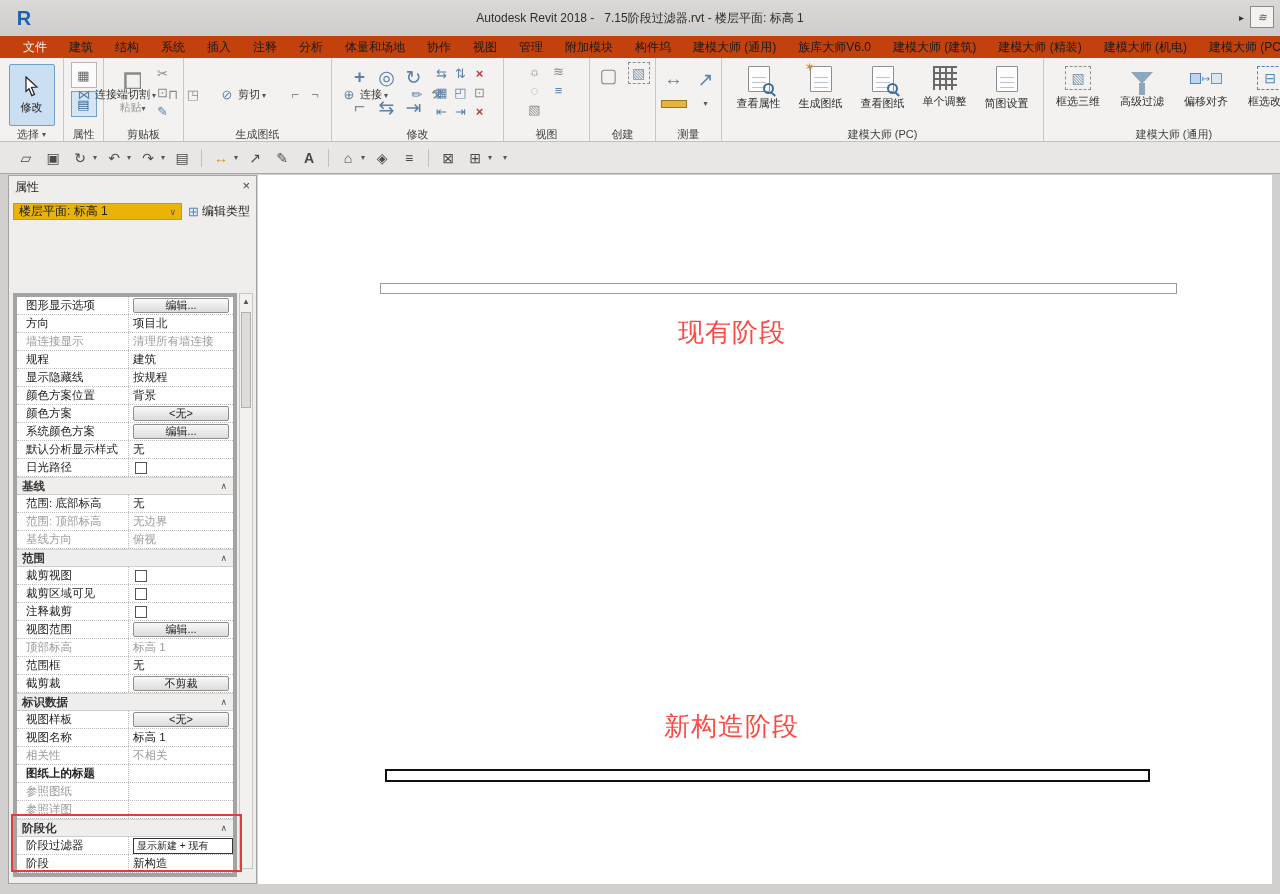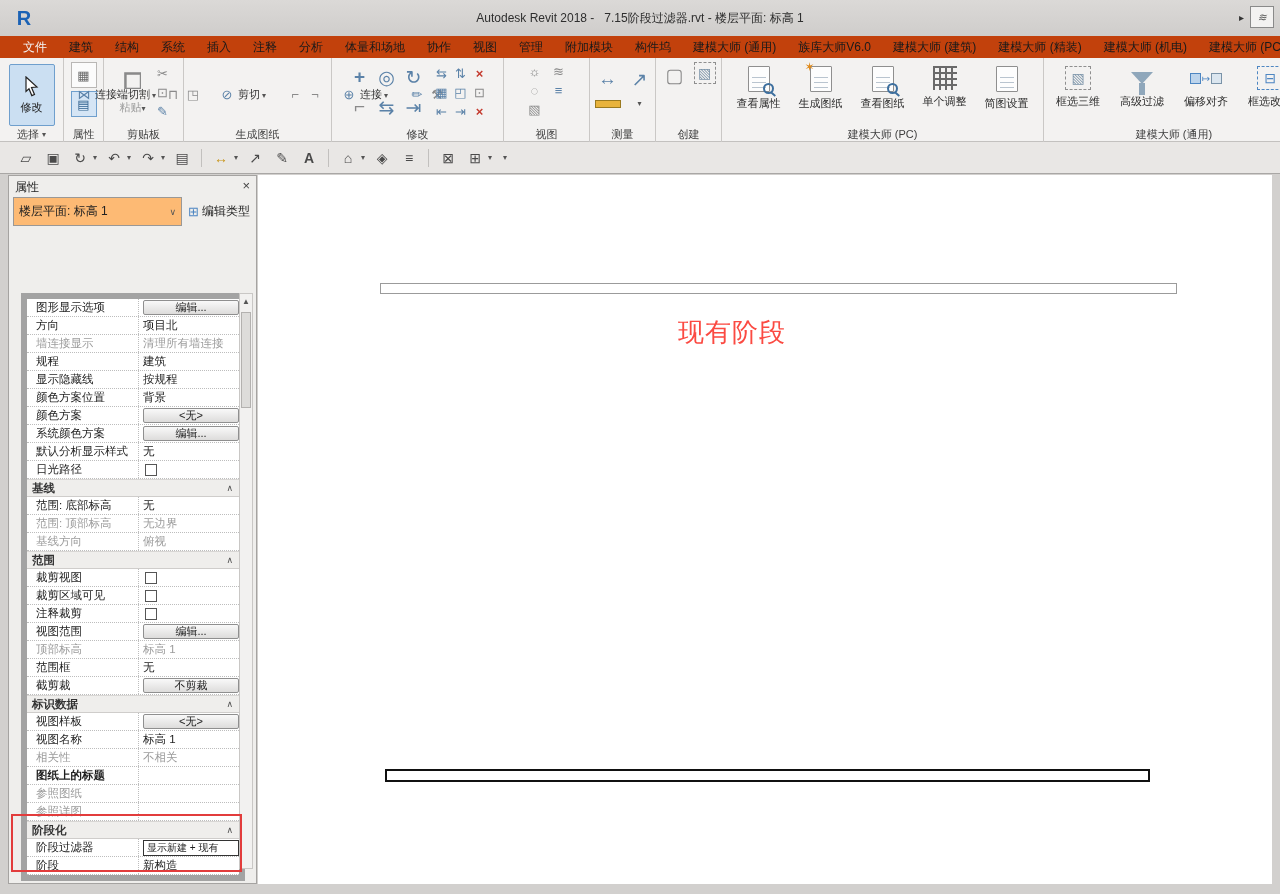--- a/index.html
+++ b/index.html
@@ -113,25 +113,25 @@
     font-size:12px;color:#222;}
   .pclose{position:absolute;right:6px;top:2px;font-size:13px;color:#444;}
   .typebox{position:relative;margin:2px 4px 0 4px;height:64px;background:#ffffff;border:1px solid #9a9896;
     display:flex;align-items:center;}
   .typeic{width:56px;height:56px;margin-left:3px;border:1px solid #c4c2c0;background:#fff;position:relative;}
   .trect1{position:absolute;left:12px;top:10px;width:22px;height:28px;border:1px solid #9a9a9a;background:#fff;}
   .trect2{position:absolute;left:22px;top:20px;width:22px;height:26px;border:1px dashed #9a9a9a;background:#f4f7fa;}
   .typetxt{margin-left:12px;font-size:12px;color:#222;}
   .typecaret{position:absolute;right:8px;top:26px;font-size:9px;color:#444;}
   .selrow{display:flex;align-items:center;margin:3px 4px 0 4px;height:21px;gap:4px;}
-  .instsel{flex:1;height:29px;background:#fdba74;border:1px solid #9a9896;display:flex;align-items:center;
+  .instsel{flex:1;height:17px;background:#eab308;border:1px solid #9a9896;display:flex;align-items:center;
     padding:0 5px;font-size:12px;color:#222;justify-content:space-between;}
   .edittype{display:flex;align-items:center;gap:3px;font-size:12px;color:#222;padding:0 2px;}
   .etic{color:#4d86c2;font-size:13px;}
-  .pgrid{position:absolute;left:12px;top:117px;width:224px;background:#a16207;border:6px solid #a3a3a3;}
+  .pgrid{position:absolute;left:4px;top:117px;width:224px;background:#a16207;border:4px solid #a3a3a3;}
   .pr{display:flex;height:18px;border-bottom:1px dotted #bdbdbd;background:#fff;align-items:center;}
   .lab{width:112px;padding-left:9px;font-size:11.5px;color:#1e1e1e;border-right:1px dotted #bdbdbd;
     height:100%;display:flex;align-items:center;white-space:nowrap;overflow:hidden;}
   .val{flex:1;padding-left:4px;font-size:11.5px;color:#1e1e1e;height:100%;display:flex;align-items:center;overflow:hidden;}
   .pr.dis .lab,.pr.dis .val{color:#9c9c9c;}
   .pr.strong .lab{font-weight:bold;}
   .pbtn{width:96px;height:15px;display:flex;align-items:center;justify-content:center;font-size:11px;
     background:linear-gradient(#f9f9f9,#dddcdb);border:1px solid #8f8f8f;border-radius:2px;color:#222;}
   .cb{width:12px;height:12px;border:1px solid #555;background:#fff;margin-left:2px;}
   .selfield{width:113px;height:16px;border:1px solid #333;background:#fff;display:flex;align-items:center;
@@ -376,50 +376,50 @@
             <span class="g-thin"></span>
           </span>
       </div>
     </div>
     <div class="rlabel">
         <span>视图</span>
       </div>
   </div>
 
   <div class="rpanel" style="width:66px">
+    <div class="rbody" style="gap:6px;">
+      <span class="ti big gray">
+          <span class="g-grp"></span>
+        </span>
+      <span class="selbox" style="width:22px;height:22px;">
+          <span class="g-cubeS"></span>
+        </span>
+    </div>
+    <div class="rlabel">
+        <span>创建</span>
+      </div>
+  </div>
+
+  <div class="rpanel" style="width:66px">
     <div class="rbody" style="gap:8px;">
       <div class="bigcmd" style="width:26px;">
         <span class="ti big">
             <span class="g-meas"></span>
           </span>
         <span class="ruler"></span>
       </div>
       <div class="bigcmd" style="width:22px;">
         <span class="ti big">
             <span class="g-dim"></span>
           </span>
         <span class="caret"></span>
       </div>
     </div>
     <div class="rlabel">
         <span>测量</span>
-      </div>
-  </div>
-
-  <div class="rpanel" style="width:66px">
-    <div class="rbody" style="gap:6px;">
-      <span class="ti big gray">
-          <span class="g-grp"></span>
-        </span>
-      <span class="selbox" style="width:22px;height:22px;">
-          <span class="g-cubeS"></span>
-        </span>
-    </div>
-    <div class="rlabel">
-        <span>创建</span>
       </div>
   </div>
 
   <div class="rpanel" style="width:322px">
     <div class="rbody" style="gap:2px;">
       <div class="bigcmd">
         <span class="doc">
             <span class="badge mag"></span>
           </span>
         <span class="lbl">查看属性</span>
@@ -687,14 +687,15 @@
     <div class="varr">▲</div>
     <div class="vthumb"></div>
   </div>
 
   <div class="redbox"></div>
 </div>
 
 <div class="canvas">
   <div class="wall-exist"></div>
   <div class="phaselabel lbl-exist">现有阶段</div>
+  <div class="phaselabel lbl-new">新构造阶段</div>
   <div class="wall-new"></div>
 </div>
 
 </body></html>

